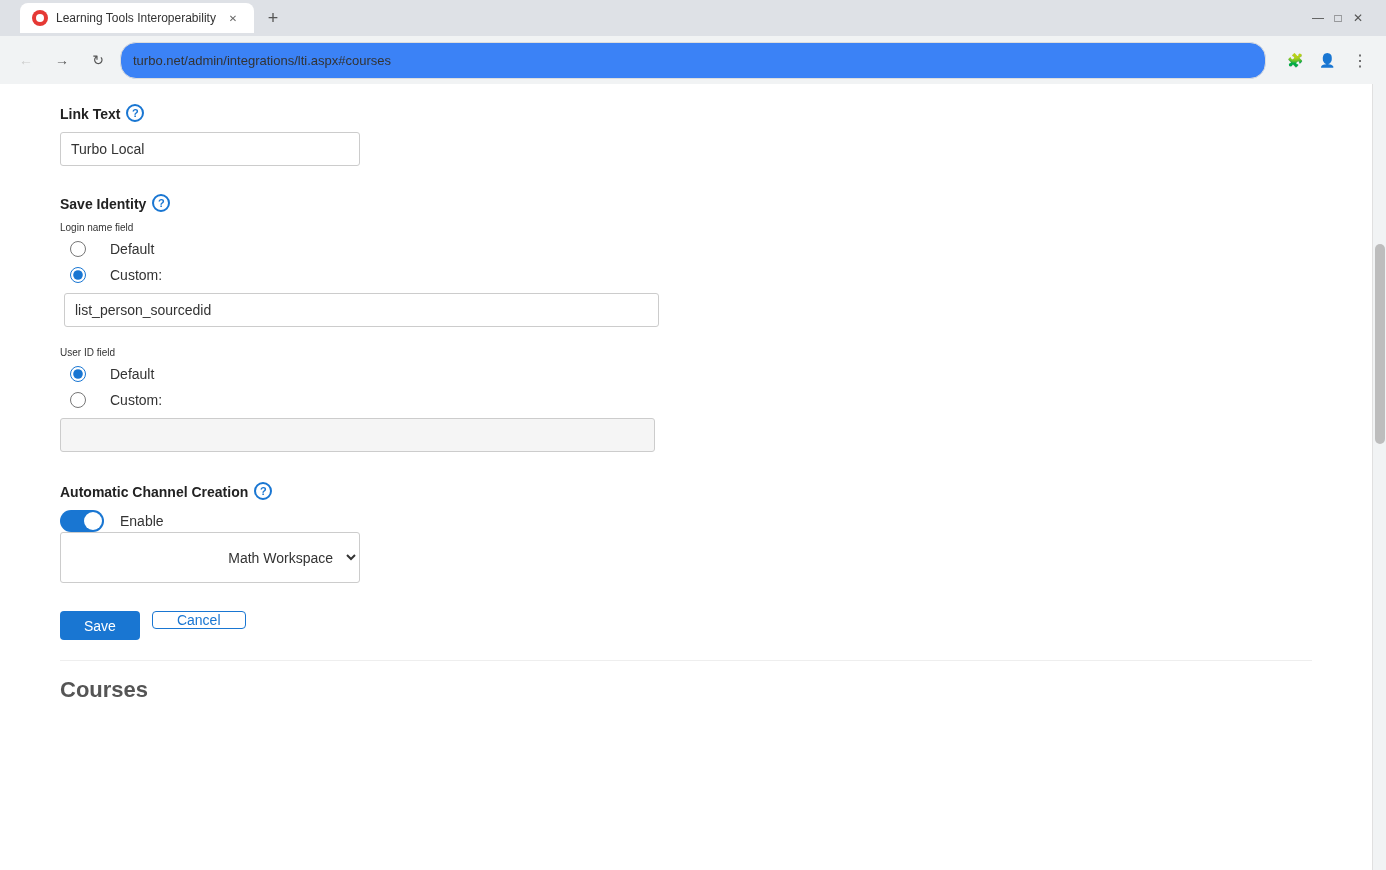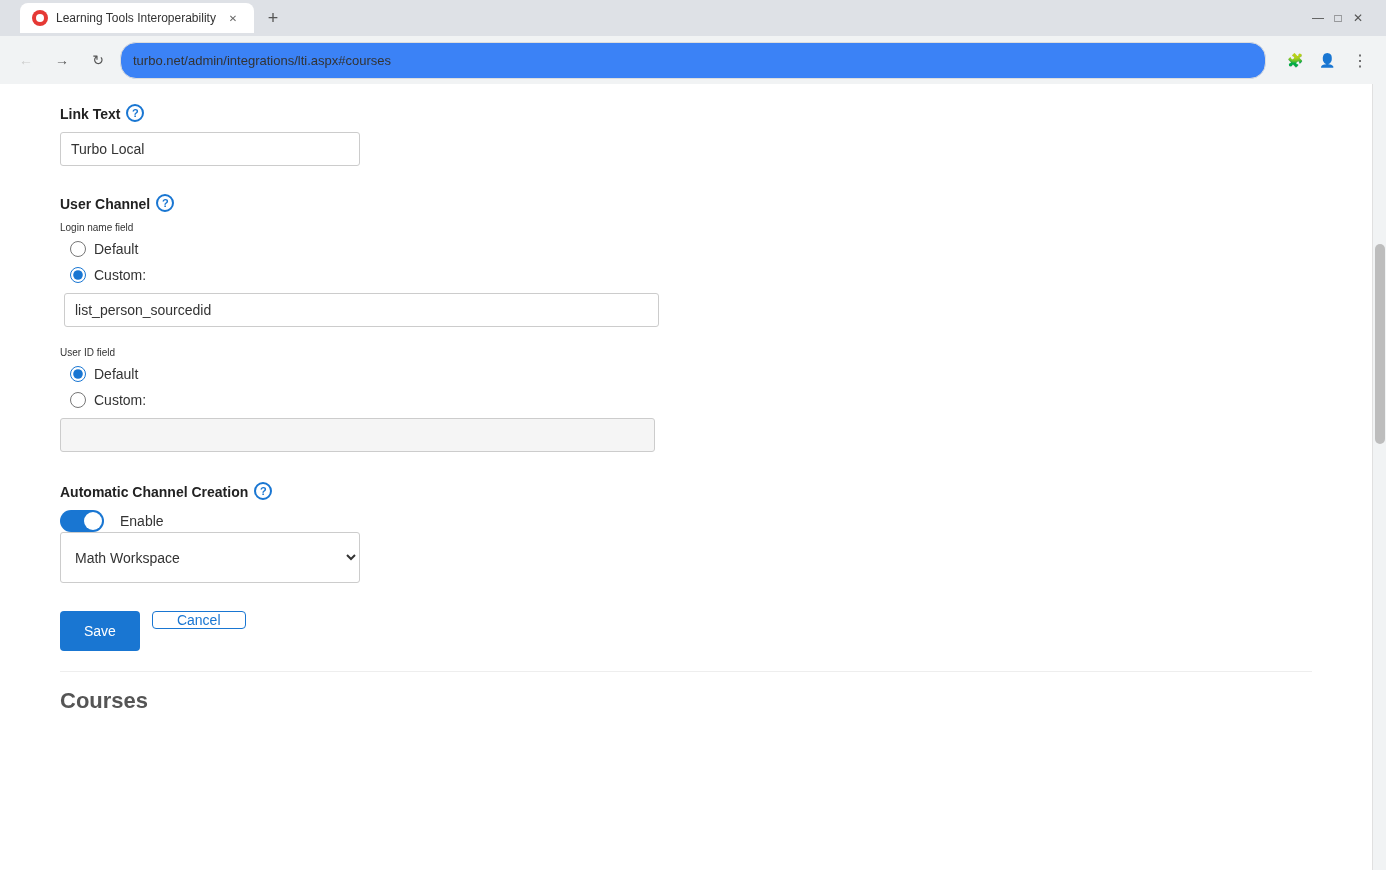--- a/index.html
+++ b/index.html
@@ -135,21 +135,21 @@
     }
     .text-input.wide {
       width: 595px;
     }
     .text-input.disabled {
       background: #f5f5f5;
       color: #aaa;
     }
 
     .radio-group { display: flex; flex-direction: column; gap: 10px; margin-left: 10px; margin-top: 6px; }
-    .radio-option { display: flex; align-items: center; gap: 8px; font-size: 14px; cursor: pointer; }
+    .radio-option { display: flex; align-items: center; gap: 24px; font-size: 14px; cursor: pointer; }
     .radio-input { width: 16px; height: 16px; accent-color: #1976d2; cursor: pointer; }
 
     .section-block { margin-bottom: 28px; }
 
     
     .toggle-wrap { display: flex; align-items: center; gap: 16px; margin-bottom: 0; }
     .toggle-switch {
       width: 44px; height: 22px;
       background: #1976d2;
       border-radius: 11px;
@@ -172,26 +172,27 @@
       width: 300px;
       height: 51px;
       border: 1px solid #ccc;
       border-radius: 3px;
       padding: 16px 10px;
       font-size: 14px;
       color: #333;
       background: #fff;
       cursor: pointer;
       appearance: auto;
+      text-align: right;
     }
 
     
     .button-row { display: flex; gap: 12px; margin-top: 24px; }
     .btn-save {
-      height: 40px;
+      height: 29px;
       padding: 0 24px;
       background: #1976d2;
       color: #fff;
       border: none;
       border-radius: 4px;
       font-size: 14px;
       cursor: pointer;
       font-weight: 500;
     }
     .btn-cancel {
@@ -256,21 +257,21 @@
       <div class="section-block">
         <div class="section-label">
           <span>Link Text</span>
           <span class="help-icon">?</span>
         </div>
         <input class="text-input" type="text" value="Turbo Local" style="">
       </div>
 
       <div class="section-block">
         <div class="section-label">
-          <span>User Channel</span>
+          <span>Save Identity</span>
           <span class="help-icon">?</span>
         </div>
 
         <div class="field-label">Login name field</div>
         <div class="radio-group">
           <label class="radio-option">
             <input class="radio-input" type="radio" name="login_name" style="">
             <span>Default</span>
           </label>
           <label class="radio-option">

